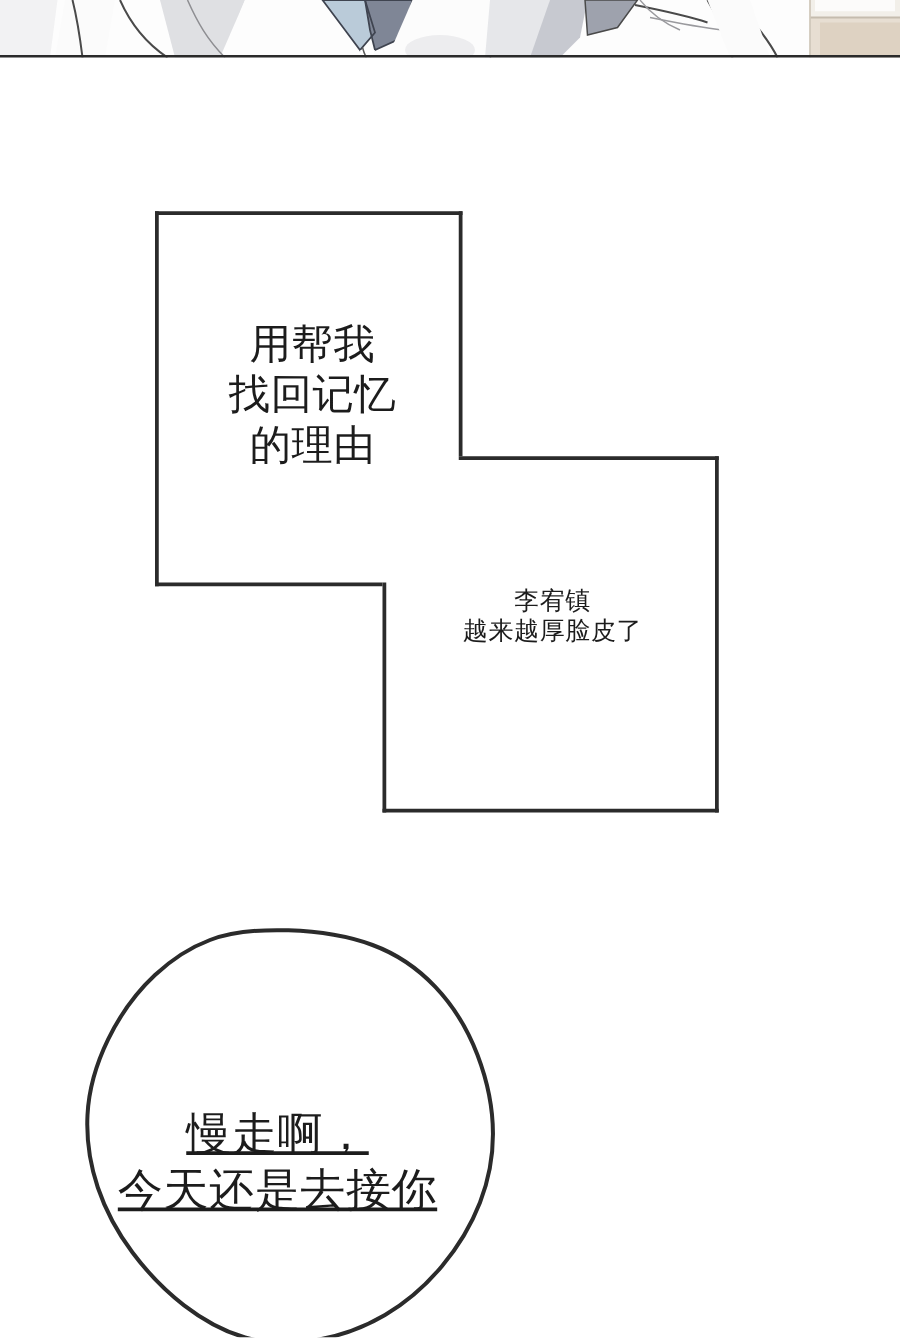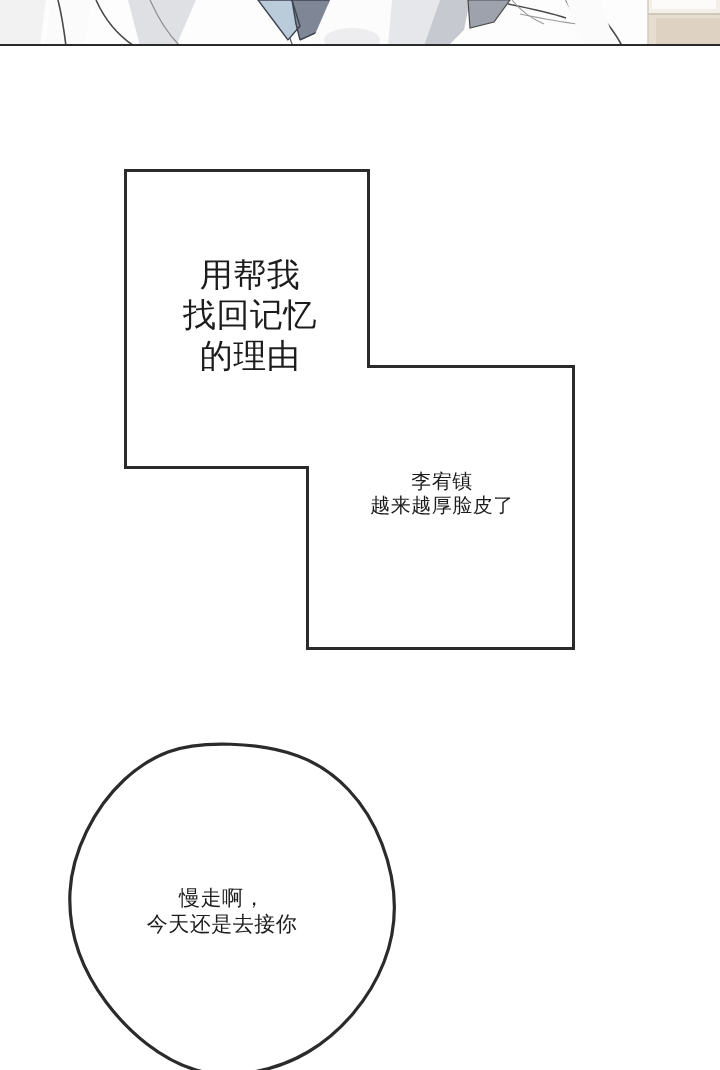--- a/index.html
+++ b/index.html
@@ -121,25 +121,26 @@
     height: 330px;
     overflow: visible;
   }
   .balloon-text {
     position: absolute;
     left: 62px;
     top: 885px;
     width: 320px;
     text-align: center;
     color: #1c1c1c;
-    font-size: 21px;
+    font-size: 36px;
     line-height: 1.24;
     white-space: pre-line;
     font-weight: 500;
     letter-spacing: 0.5px;
+    text-decoration: underline;
   }
 </style>
 </head>
 <body>
 
 <div id="page">
 
   <div class="art-strip">
     <svg class="art-svg" viewBox="0 0 720 46" preserveAspectRatio="none">
       <rect x="0" y="0" width="720" height="46" fill="#fdfdfd"></rect>

